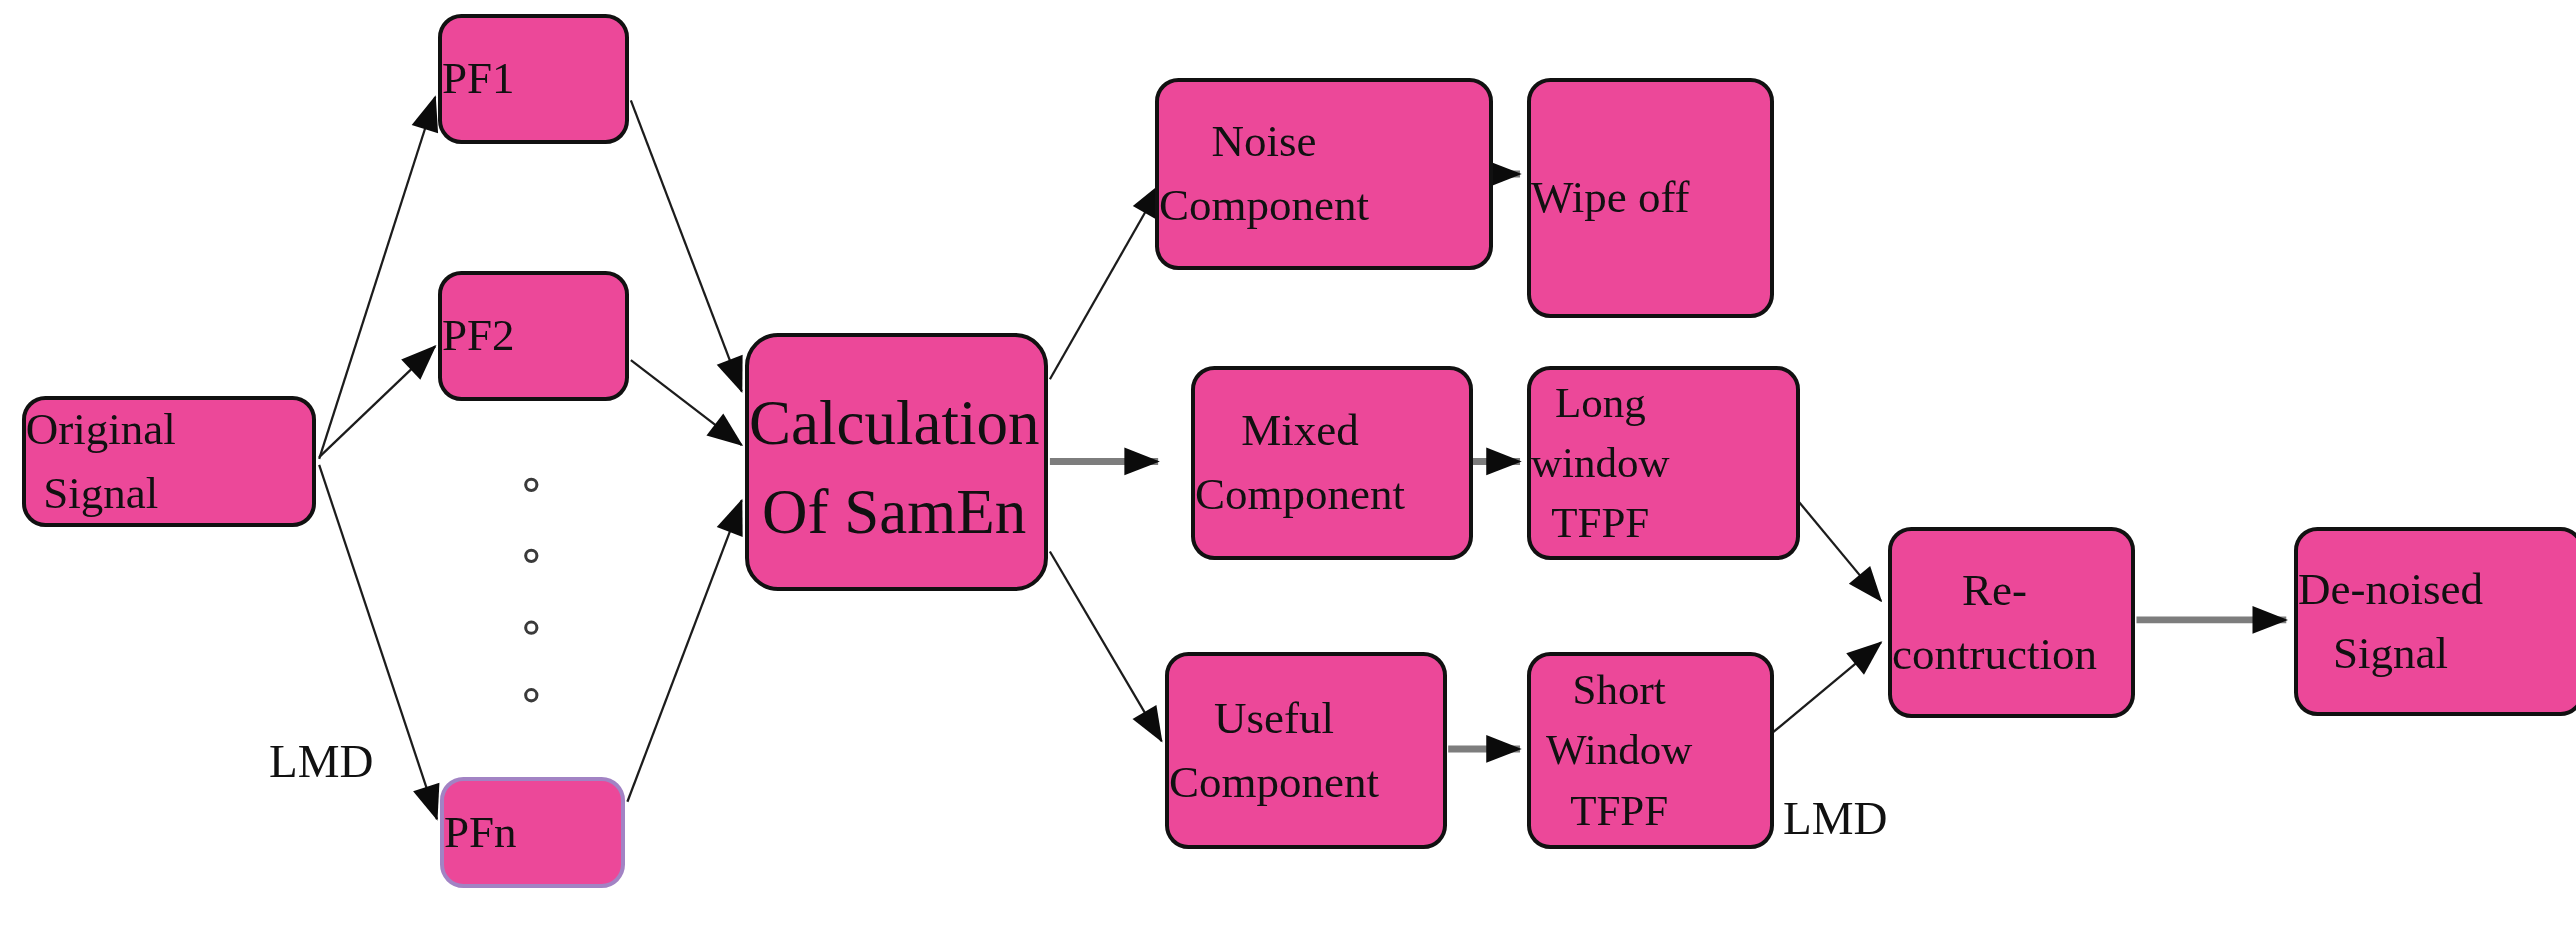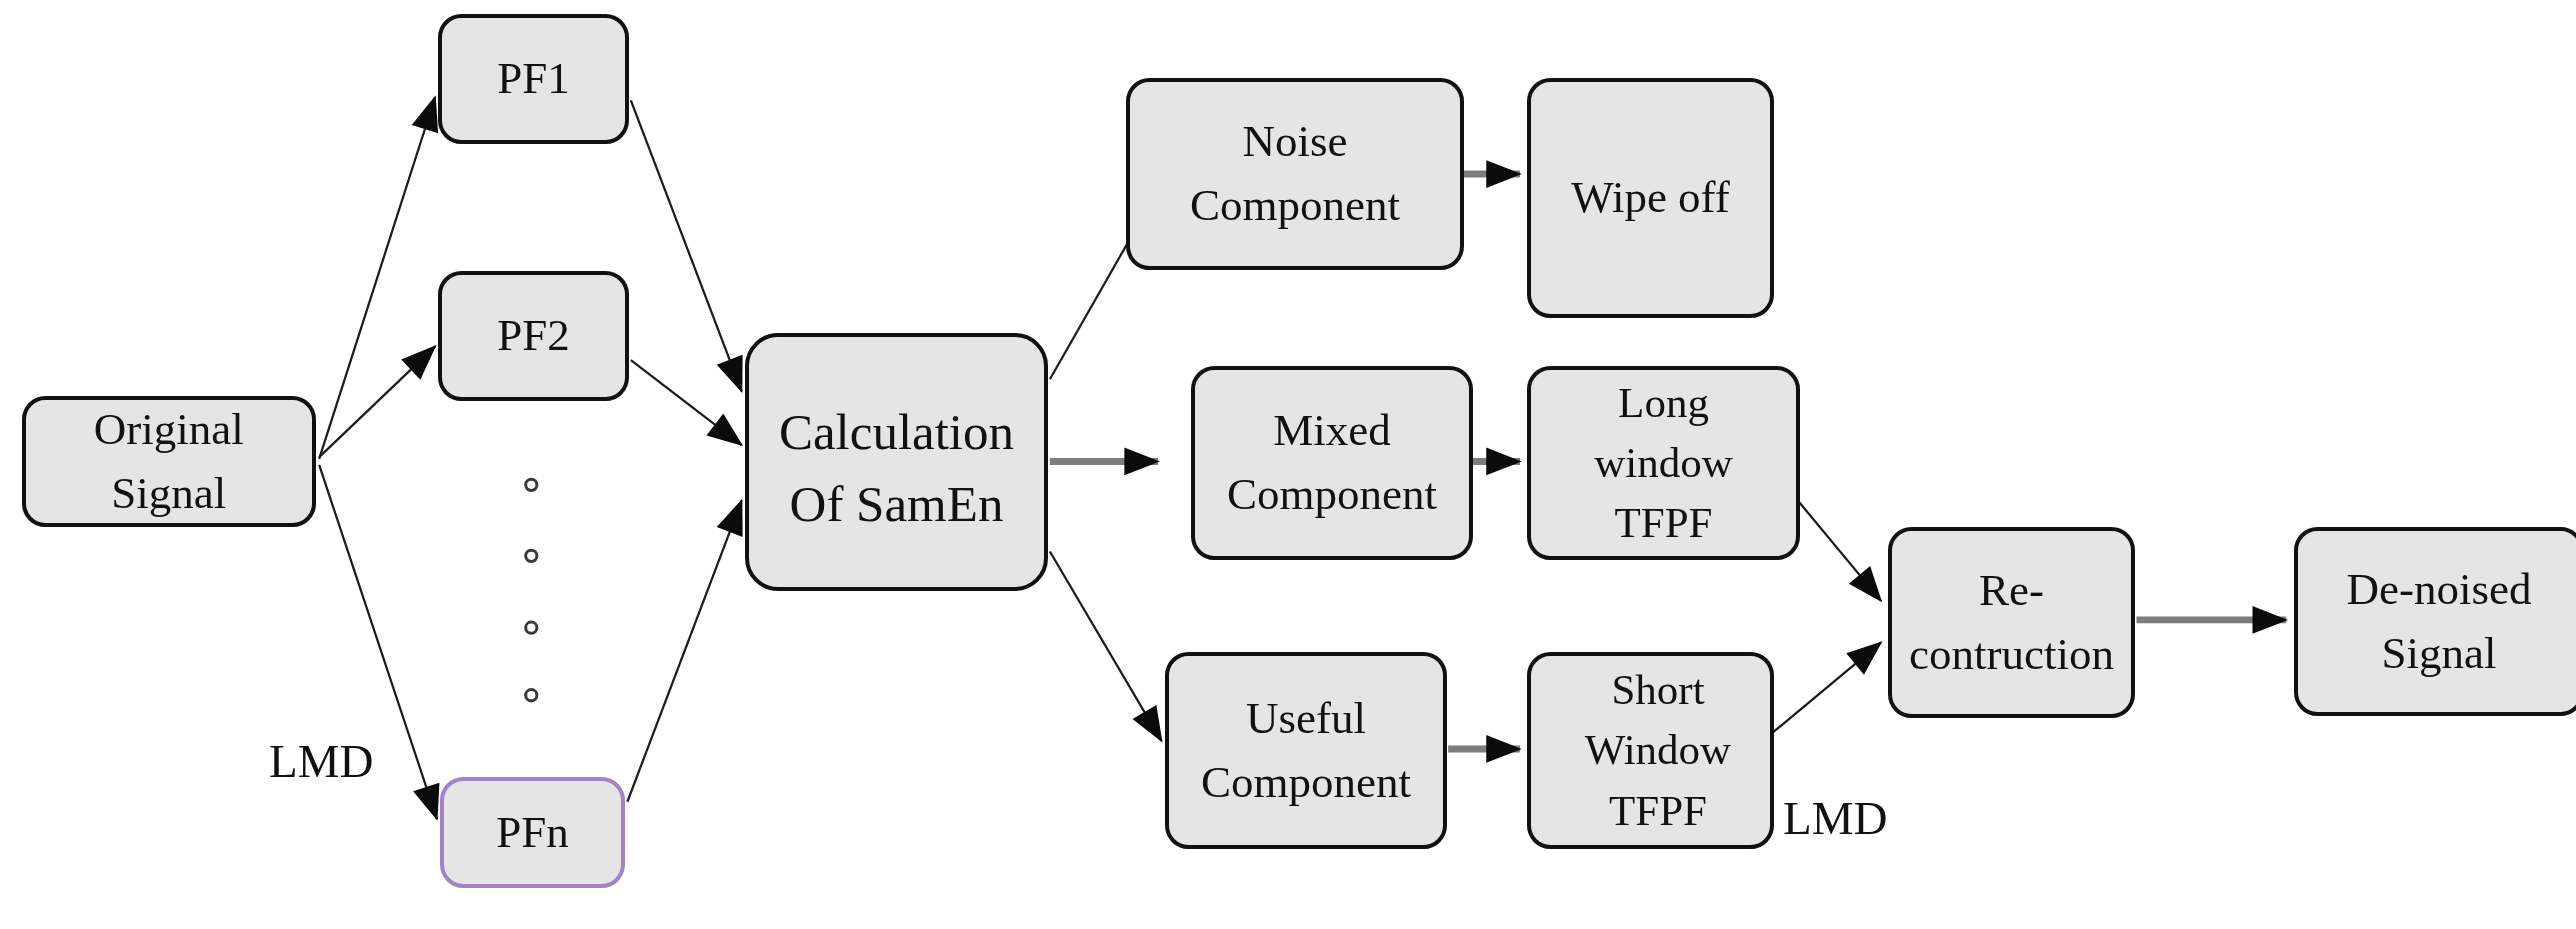--- a/index.html
+++ b/index.html
@@ -33,43 +33,42 @@
     fill: none;
   }
   .dot {
     stroke: #3a3a3a;
     stroke-width: 3.5;
     fill: #ffffff;
   }
   .node {
     position: absolute;
     box-sizing: border-box;
-    background: #e5e5e5;
+    background: #ec4899;
     border: 4.3px solid #111111;
     border-radius: 23.4px;
     display: flex;
     align-items: center;
-    justify-content: center;
     text-align: center;
   }
   .node-label {
     white-space: pre-line;
     text-align: center;
     font-size: 45px;
     line-height: 1.42;
     color: #111111;
   }
   
   #node-original       { left: 21.7px;   top: 396px; width: 294px; height: 131px; }
   #node-pf1            { left: 438px;  top: 14px;  width: 191px; height: 130px; }
   #node-pf2            { left: 438px;  top: 271px; width: 191px; height: 130px; }
   #node-pfn            { left: 440px;  top: 777px; width: 185px; height: 111px; border-color: #a283c4; }
   #node-calc           { left: 745px;  top: 333px; width: 303px; height: 258px; border-radius: 33px; }
-  #node-calc .node-label { font-size: 51px; margin-top: 12px; }
-  #node-noise          { left: 1126px; top: 78px;  width: 338px; height: 192px; font-family: Liberation Serif, serif; }
+  #node-calc .node-label { font-size: 63px; margin-top: 12px; }
+  #node-noise          { left: 1155px; top: 78px;  width: 338px; height: 192px; font-family: Liberation Serif, serif; }
   #node-wipe           { left: 1527px; top: 78px;  width: 247px; height: 240px; }
   #node-mixed          { left: 1191px; top: 366px; width: 282px; height: 194px; }
   #node-long-window    { left: 1527px; top: 366px; width: 273px; height: 194px; }
   #node-long-window .node-label,
   #node-short-window .node-label { font-size: 43px; line-height: 1.4; }
   #node-useful         { left: 1165px; top: 652px; width: 282px; height: 197px; }
   #node-short-window   { left: 1527px; top: 652px; width: 247px; height: 197px; padding-left: 15px; }
   #node-reconstruction { left: 1888px; top: 527px; width: 247px; height: 191px; }
   #node-denoised       { left: 2294px; top: 527px; width: 290px; height: 189px; }
   .lmd-label {

